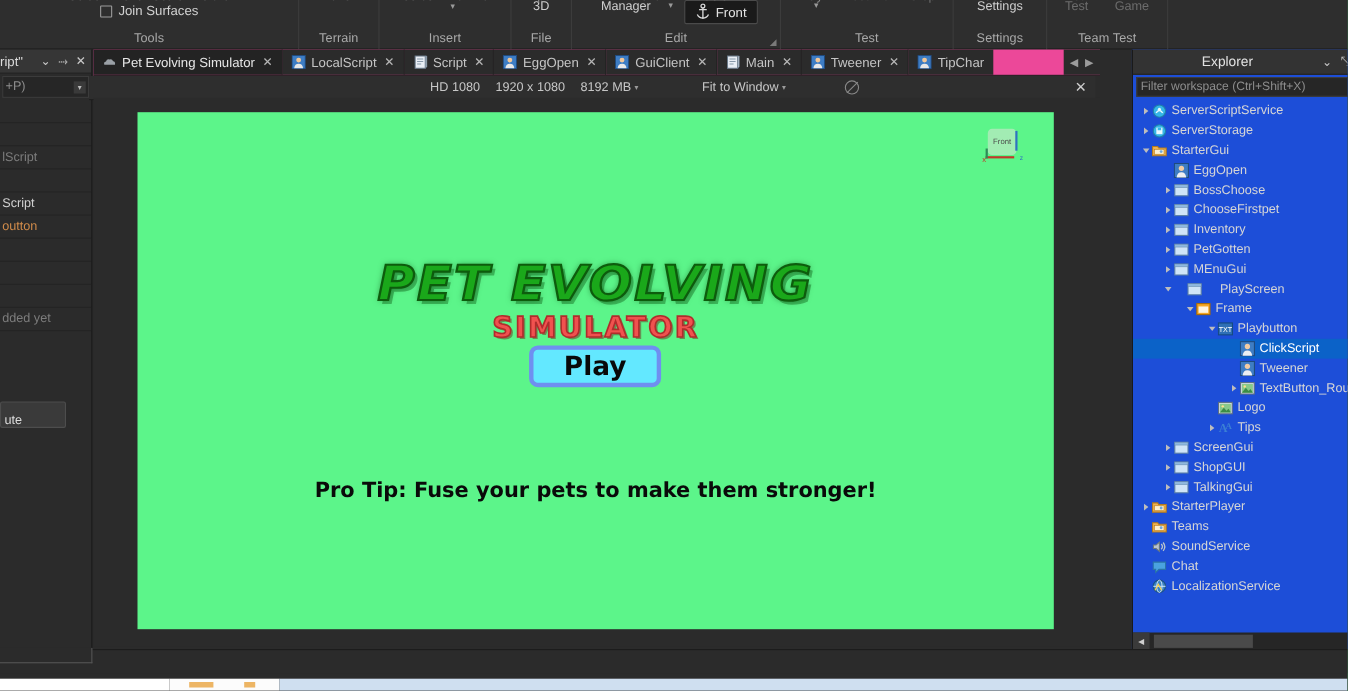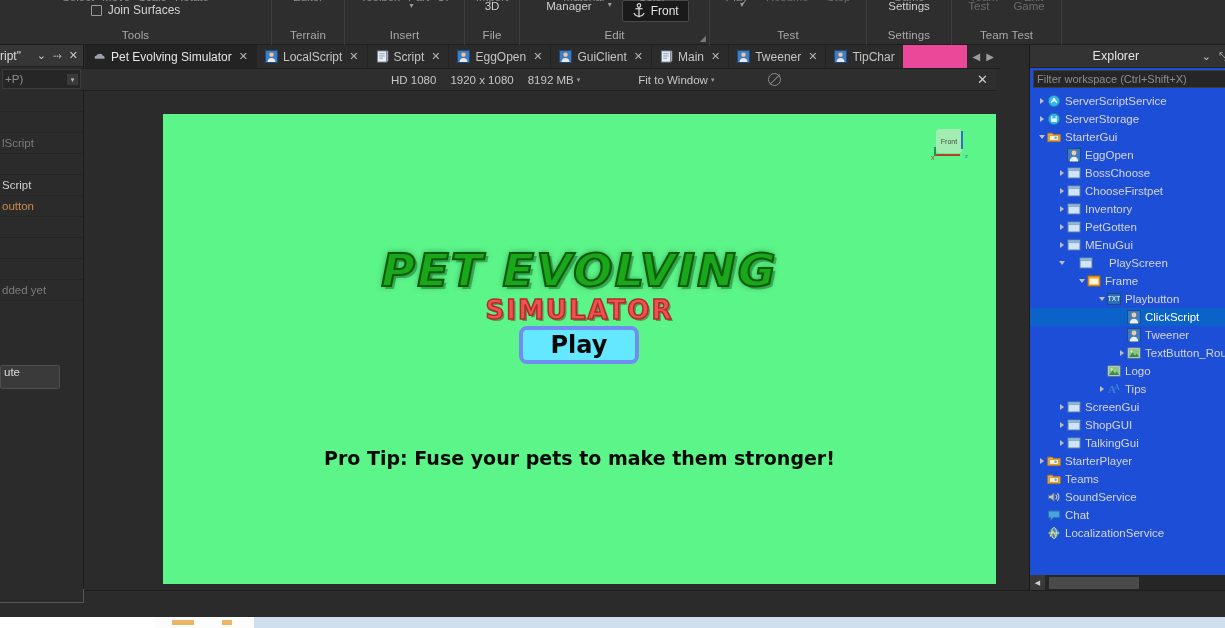--- a/index.html
+++ b/index.html
@@ -91,21 +91,21 @@
   .lp-row {
     height: 21px; border-bottom: 1px solid #242424;
     display:flex; align-items:center; font-size:11.5px; color:#d0d0d0;
     padding-left: 2px; white-space: nowrap; overflow:hidden;
   }
   .lp-row.dim { color: #7c7c7c; }
   .lp-row.orange { color: #d08b4a; }
   .lp-btn {
     position:absolute; left:0; top:320px; width:60px; height:24px;
     background:#3a3a3a; border:1px solid #4d4d4d; border-radius:2px;
-    font-size:11.5px; color:#dcdcdc; display:flex; align-items:flex-start; padding-left:3px;
+    font-size:11.5px; color:#dcdcdc; display:flex; align-items:flex-end; padding-left:3px;
   }
 
   
   .tabstrip {
     position: absolute; left: 85px; top: 45px; width: 915px; height: 24px;
     background: #ec4899; display: flex; align-items: stretch;
     border-bottom: 1px solid #1f1f1f;
   }
   .tab {
     display:flex; align-items:center; gap:5px; padding: 0 8px;
@@ -130,22 +130,22 @@
   .vb-item { display:flex; align-items:center; gap:3px; white-space:nowrap; }
   .vb-caret { font-size:7px; color:#9a9a9a; }
   .vb-nosign { width:13px; height:13px; border:1.4px solid #8a8a8a; border-radius:50%;
     position:relative; margin-left: 40px;}
   .vb-nosign:after{content:""; position:absolute; left:-1px; top:5px; width:14px; height:1.4px;
     background:#8a8a8a; transform:rotate(-45deg);}
   .vb-x { margin-left:auto; margin-right:8px; font-size:13px; color:#cfcfcf; }
 
   
   .viewport {
-    position:absolute; left:85px; top:101px; width:915px; height:499px;
-    background:#2b2b2b; overflow:hidden;margin-left:38px;
+    position:absolute; left:85px; top:89px; width:915px; height:499px;
+    background:#2b2b2b; overflow:hidden;
   }
   .game {
     position:absolute; left:40px; top:13px; width:833px; height:470px;
     background: #5cf58a;
     overflow:hidden;
   }
   .title-block {
     position:absolute; left:0; right:0; top:134px; text-align:center;
   }
   .game-title {

